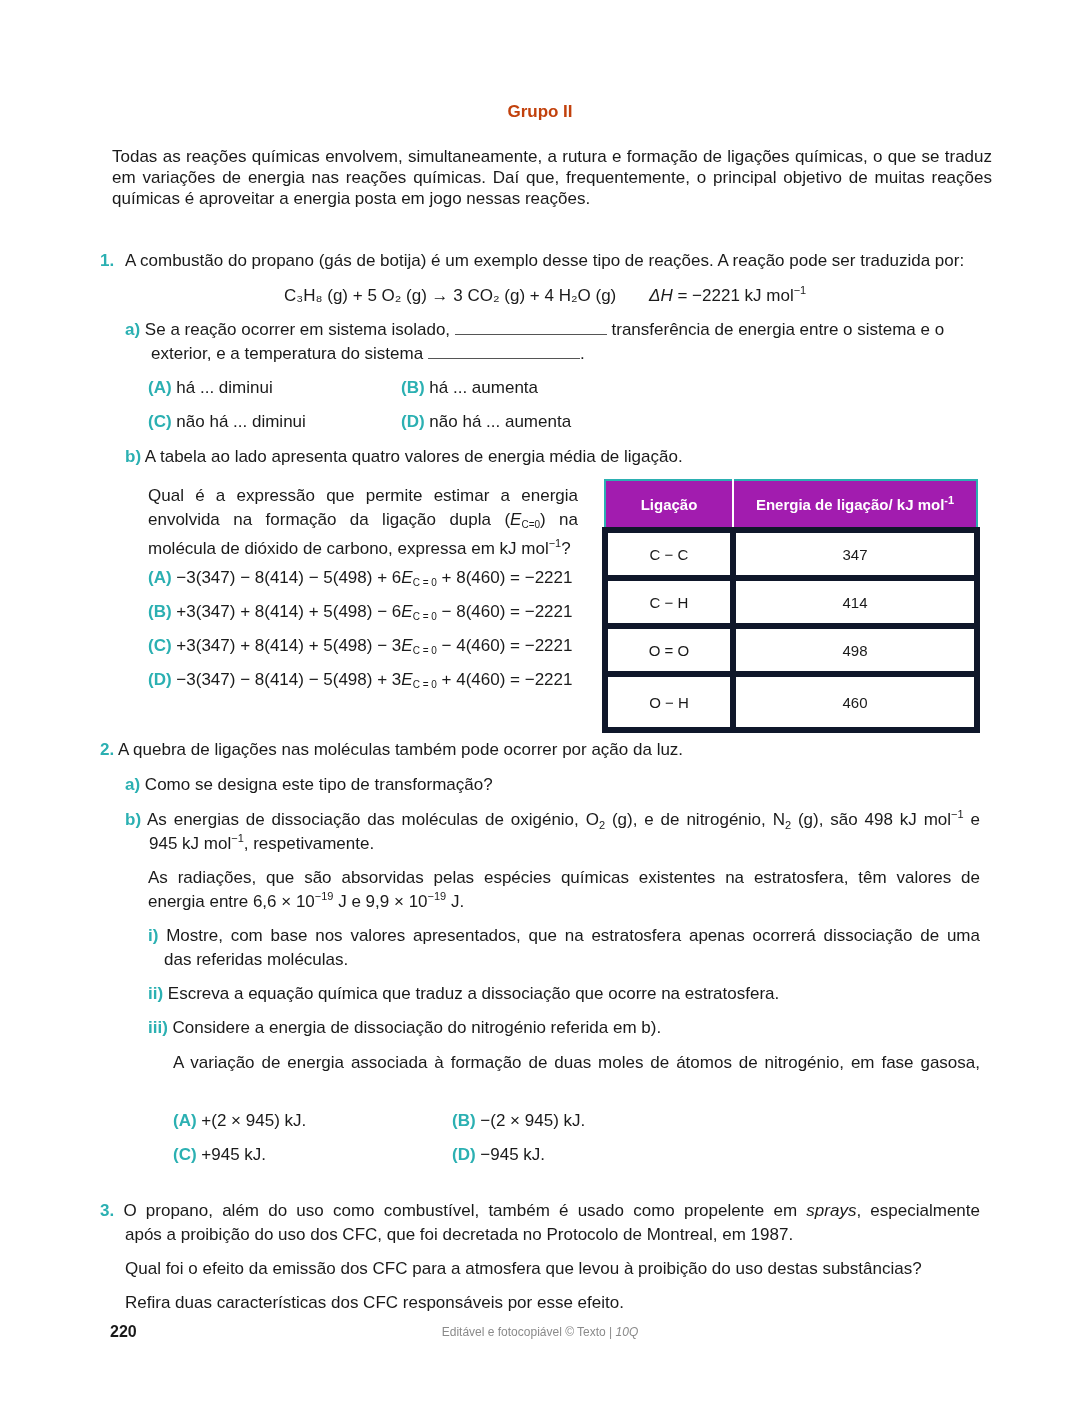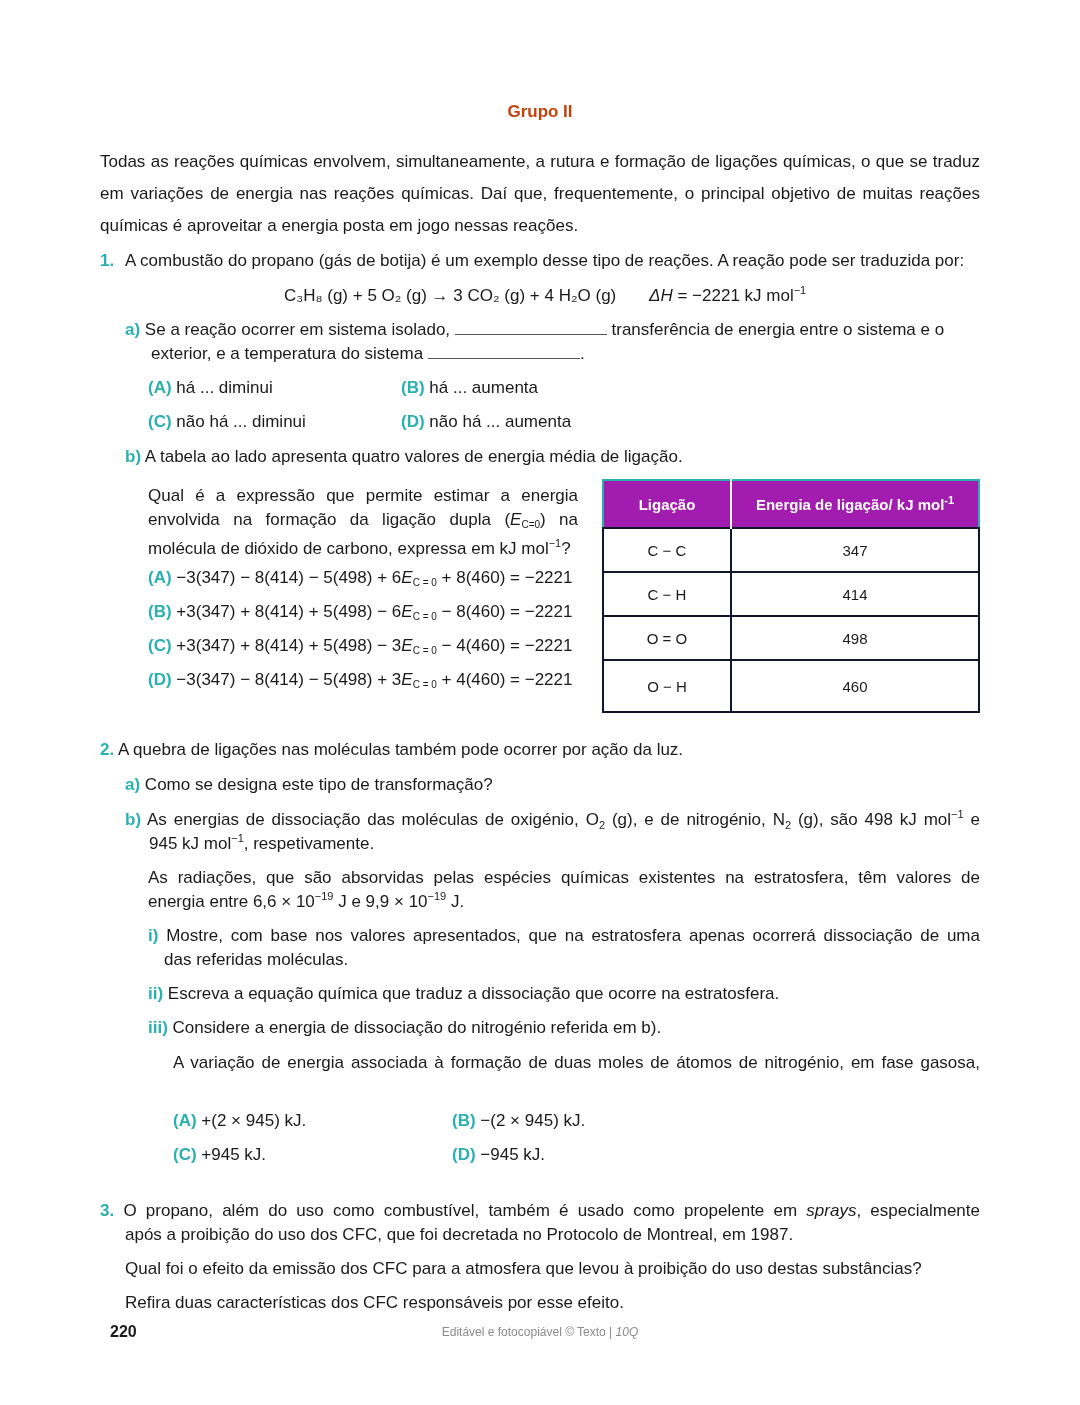--- a/index.html
+++ b/index.html
@@ -6,37 +6,37 @@
   body {
     width: 1080px; height: 1405px; position: relative; overflow: hidden;
     font-family: "Liberation Sans", "DejaVu Sans", sans-serif;
     color: #1a1a1a; font-size: 17px;
   }
   .abs { position: absolute; }
   .title {
     position: absolute; left: 0; width: 1080px; top: 102px; text-align: center;
     color: #c2410c; font-weight: bold; font-size: 17px;
   }
-  .para { position: absolute; left: 100px; width: 880px; line-height: 32px; text-align: justify; }
+  .para { position: absolute; left: 112px; width: 880px; line-height: 21px; text-align: justify; }
   .line { position: absolute; white-space: nowrap; line-height: 22px; }
   .num { color: #2bb0b2; font-weight: bold; }
   sub, sup { font-size: 11px; line-height: 0; }
   .blank { display: inline-block; border-bottom: 1px solid #555; width: 152px; height: 14px; vertical-align: baseline; }
   .eq-sub { font-size: 10px; vertical-align: -3px; }
   table.bond {
     position: absolute; left: 602px; top: 479px; width: 378px;
     border-collapse: collapse; border: 2px solid #2bb0b2;
   }
   table.bond th {
     background: #a21caf; color: #fff; font-weight: bold; font-size: 15px; height: 44px;
     border-right: 2px solid #ffffff;
   }
   table.bond th:last-child { border-right: none; }
   table.bond td {
-    border: 2px solid #0f172a; text-align: center; font-size: 15px; height: 40px;
+    border: 6px solid #0f172a; text-align: center; font-size: 15px; height: 40px;
   }
   table.bond tr:last-child td { height: 48px; }
   .footer-page { position: absolute; left: 110px; top: 1323px; font-weight: bold; font-size: 16px; }
   .footer-credit { position: absolute; left: 0; width: 1080px; top: 1325px; text-align: center; color: #8a8a8a; font-size: 12px; font-weight: normal; }
 </style>
 </head>
 <body>
 
 <div class="title">Grupo II</div>
 

